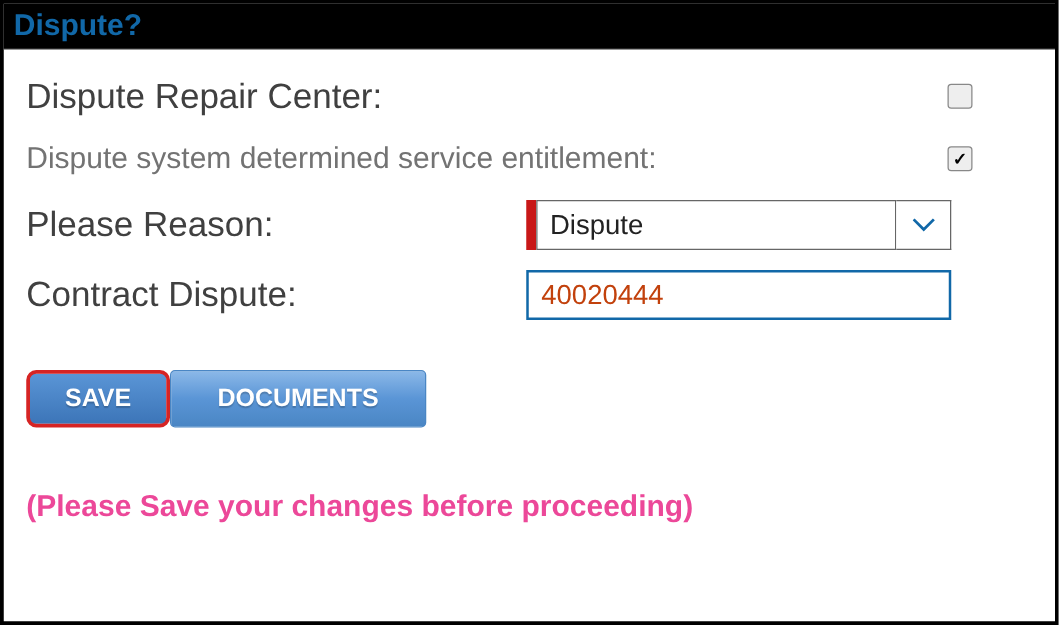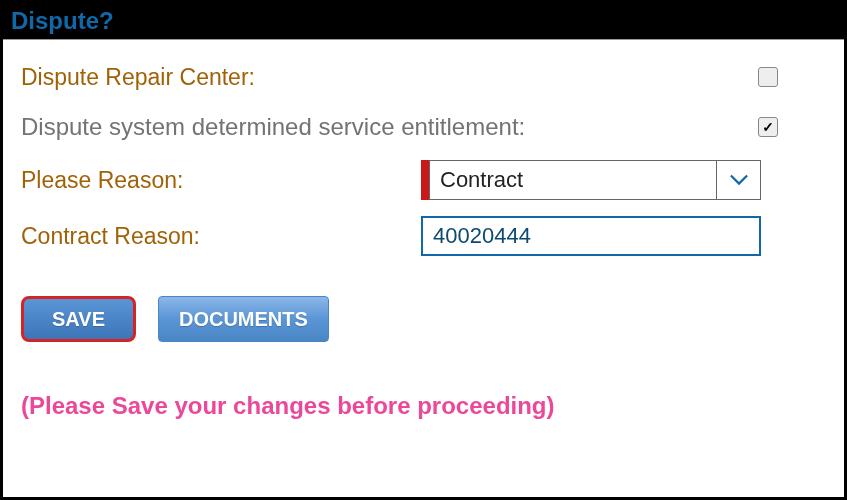--- a/index.html
+++ b/index.html
@@ -29,22 +29,22 @@
     .content {
       padding: 12px 18px;
     }
     .row {
       display: flex;
       align-items: center;
       margin-bottom: 16px;
       min-height: 34px;
     }
     .label {
-      color: #a16207;
-      font-size: 23px;
+      color: #404040;
+      font-size: 28px;
       flex: 0 0 400px;
     }
     .label-small {
       color: #737373;
       font-size: 24px;
       flex: 0 0 400px;
     }
     .checkbox {
       width: 20px;
       height: 20px;
@@ -98,34 +98,34 @@
     }
     .select-arrow svg {
       width: 18px;
       height: 12px;
     }
     .input-field {
       flex: 0 0 340px;
       height: 40px;
       border: 2px solid #1168a8;
       font-size: 22px;
-      color: #0c4a6e;
+      color: #c2410c;
       padding: 0 10px;
       outline: none;
       background: #fff;
     }
     .buttons {
       margin-top: 40px;
       display: flex;
-      gap: 22px;
+      gap: 0;
       align-items: flex-start;
     }
     .btn {
       height: 46px;
-      padding: 0 20px;
+      padding: 0 37px;
       border: 1px solid #4a86c4;
       border-radius: 4px;
       background: linear-gradient(to bottom, #8bb8e8 0%, #5a95d6 50%, #4a86c4 100%);
       color: #fff;
       font-size: 20px;
       font-weight: bold;
       cursor: pointer;
       display: inline-flex;
       align-items: center;
       justify-content: center;
@@ -162,31 +162,31 @@
 
     <div class="row">
       <div class="label-small" style="flex:0 0 640px;">Dispute system determined service entitlement:</div>
       <div class="checkbox checked"></div>
     </div>
 
     <div class="row">
       <div class="label">Please Reason:</div>
       <div class="select-wrap">
         <div class="select-redbar"></div>
-        <div class="select-box">Contract</div>
+        <div class="select-box">Dispute</div>
         <div class="select-arrow">
           <svg viewBox="0 0 20 12">
               <path d="M1 1 L10 10 L19 1" stroke="#1168a8" stroke-width="2.5" fill="none"></path>
             </svg>
         </div>
       </div>
     </div>
 
     <div class="row">
-      <div class="label">Contract Reason:</div>
+      <div class="label">Contract Dispute:</div>
       <input type="text" class="input-field" value="40020444" style="">
     </div>
 
     <div class="buttons">
       <button class="btn btn-save">SAVE</button>
       <button class="btn">DOCUMENTS</button>
     </div>
 
     <div class="footer-note">(Please Save your changes before proceeding)</div>
 

